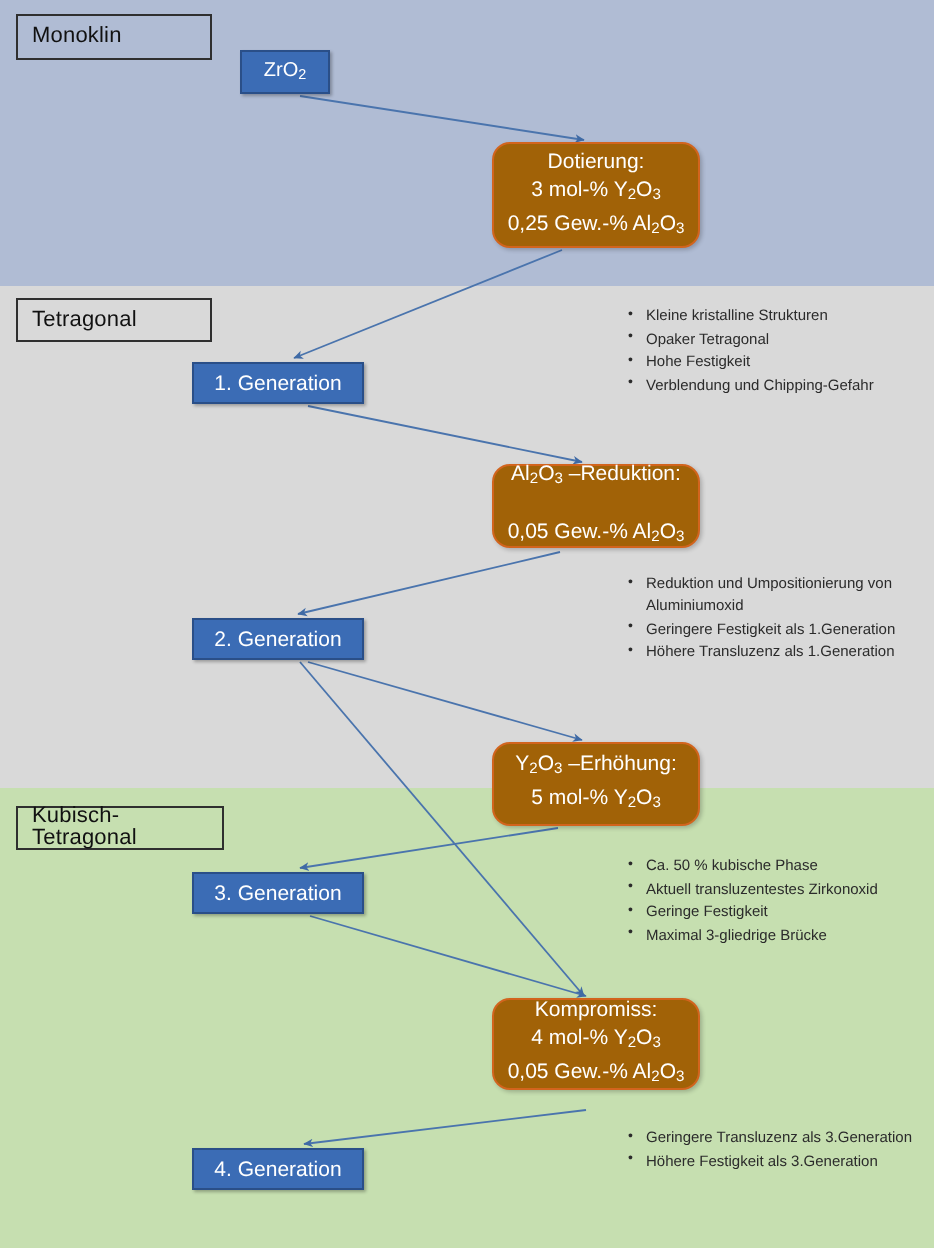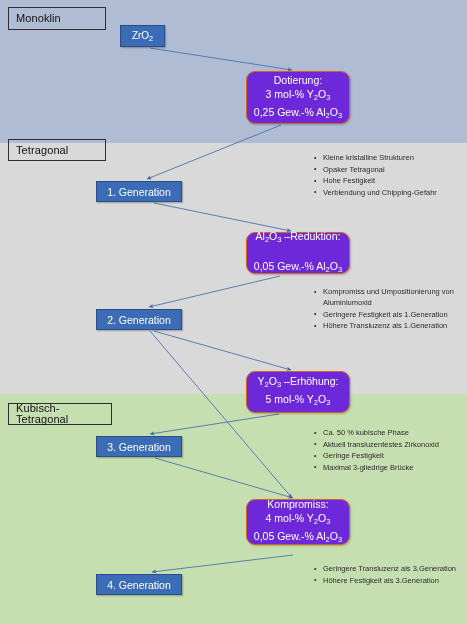--- a/index.html
+++ b/index.html
@@ -35,21 +35,21 @@
     background: transparent;
     color: #111111;
     font-size: 11px;
     line-height: 1;
     display: flex;
     align-items: center;
     padding-left: 7px;
     letter-spacing: 0.1px;
   }
   #phase-label-monoklin  { left: 8px; top: 7px;   width: 98px;  height: 23px; }
-  #phase-label-tetragonal{ left: 8px; top: 139px; width: 98px;  height: 22px; }
+  #phase-label-tetragonal{ left: 8px; top: 149px; width: 98px;  height: 22px; }
   #phase-label-kubisch   { left: 8px; top: 403px; width: 104px; height: 22px; }
 
   
   .blue-box {
     position: absolute;
     box-sizing: border-box;
     background: #3b6cb5;
     border: 1px solid #2a4f88;
     color: #ffffff;
     font-size: 10.5px;
@@ -63,21 +63,21 @@
   #node-zro2 { left: 120px; top: 25px;  width: 45px; height: 22px; font-size: 10px; }
   #node-gen1 { left: 96px;  top: 181px; width: 86px; height: 21px; }
   #node-gen2 { left: 96px;  top: 309px; width: 86px; height: 21px; }
   #node-gen3 { left: 96px;  top: 436px; width: 86px; height: 21px; }
   #node-gen4 { left: 96px;  top: 574px; width: 86px; height: 21px; }
 
   
   .orange-box {
     position: absolute;
     box-sizing: border-box;
-    background: #6d28d9;
+    background: #a16207;
     border: 1.2px solid #d2641d;
     border-radius: 9px;
     color: #ffffff;
     font-size: 10.5px;
     line-height: 14px;
     display: flex;
     flex-direction: column;
     align-items: center;
     justify-content: center;
     text-align: center;
@@ -207,21 +207,21 @@
   <div class="notes" id="notes-gen1">
     <ul>
         <li>Kleine kristalline Strukturen</li>
         <li>Opaker Tetragonal</li>
         <li>Hohe Festigkeit</li>
         <li>Verblendung und Chipping-Gefahr</li>
       </ul>
   </div>
   <div class="notes" id="notes-gen2">
     <ul>
-        <li>Kompromiss und Umpositionierung von Aluminiumoxid</li>
+        <li>Reduktion und Umpositionierung von Aluminiumoxid</li>
         <li>Geringere Festigkeit als 1.Generation</li>
         <li>Höhere Transluzenz als 1.Generation</li>
       </ul>
   </div>
   <div class="notes" id="notes-gen3">
     <ul>
         <li>Ca. 50 % kubische Phase</li>
         <li>Aktuell transluzentestes Zirkonoxid</li>
         <li>Geringe Festigkeit</li>
         <li>Maximal 3-gliedrige Brücke</li>

